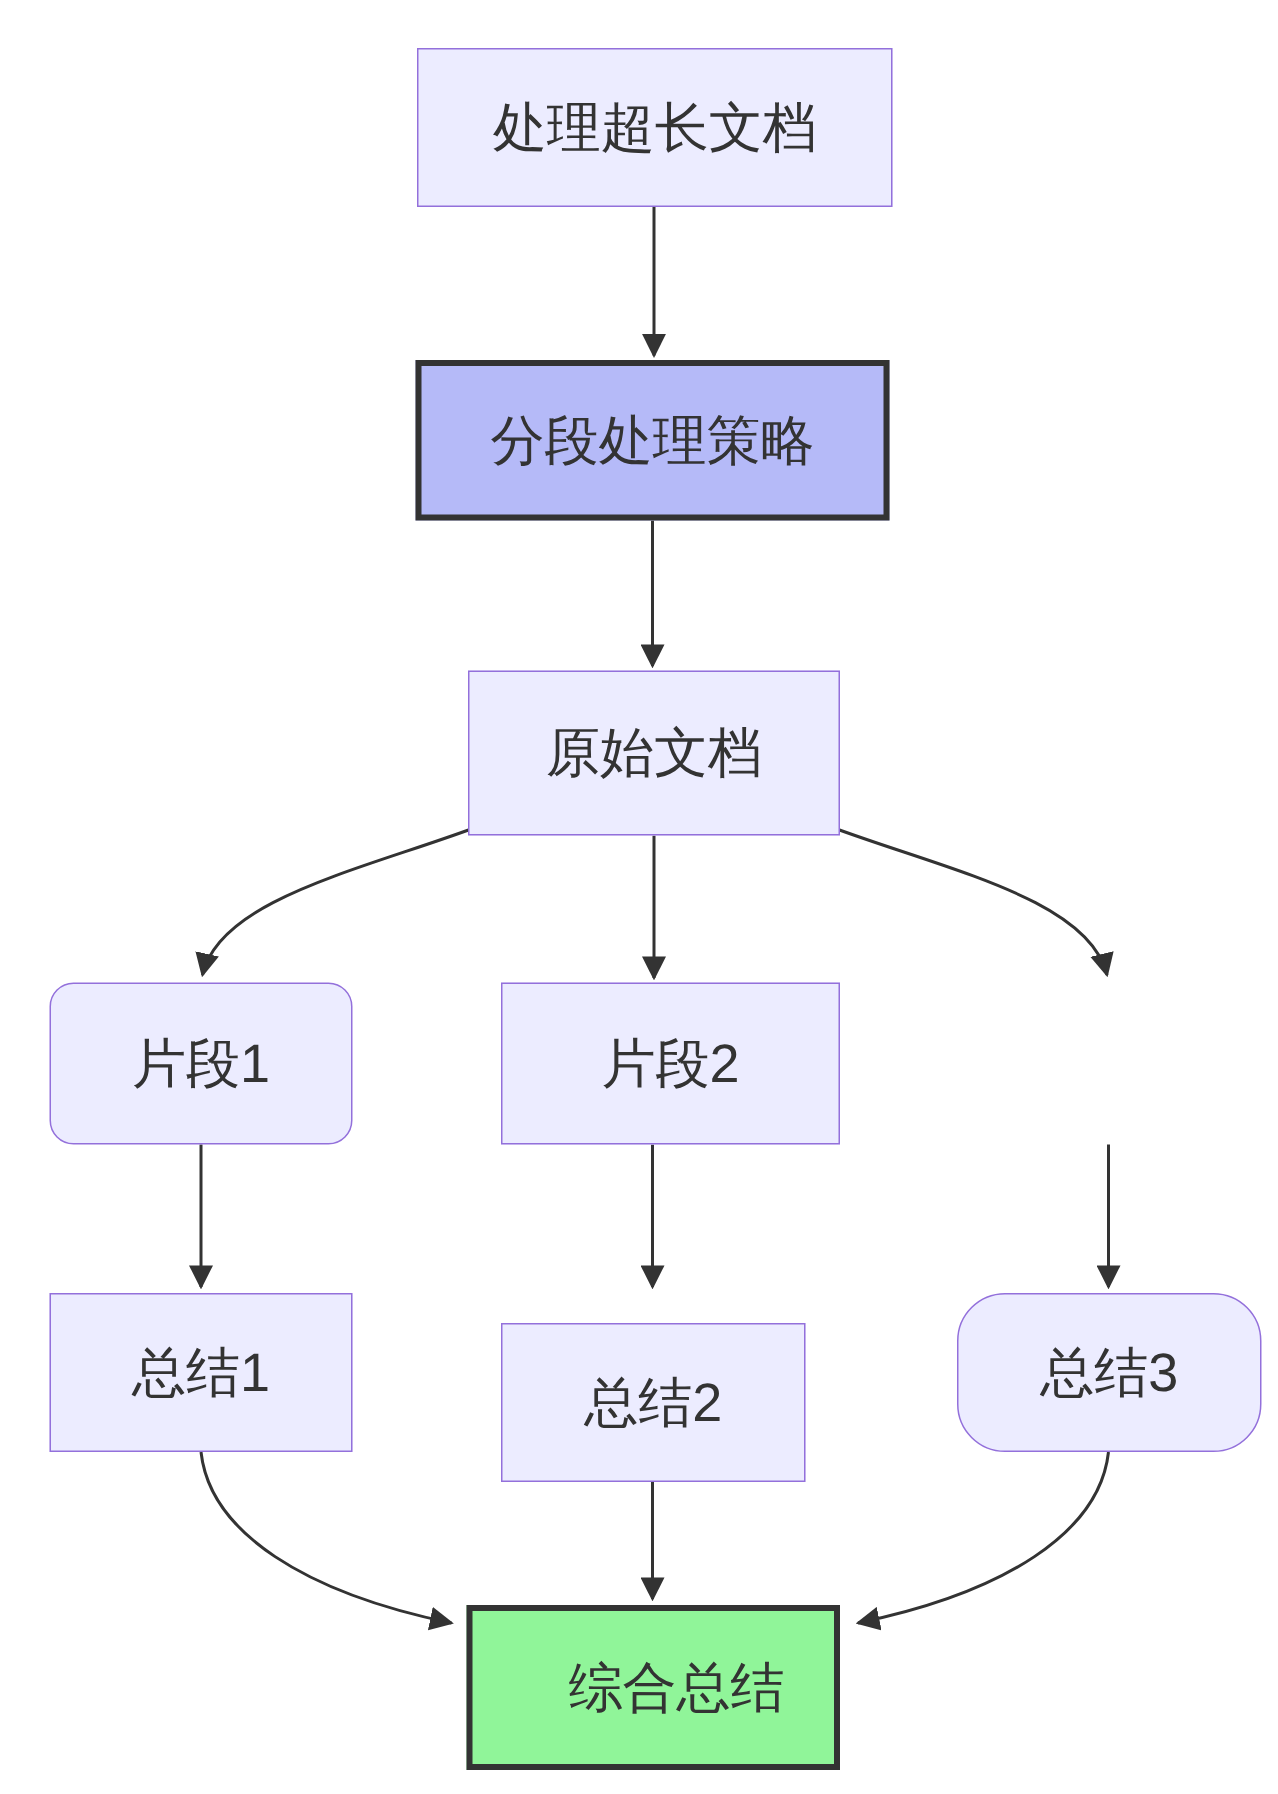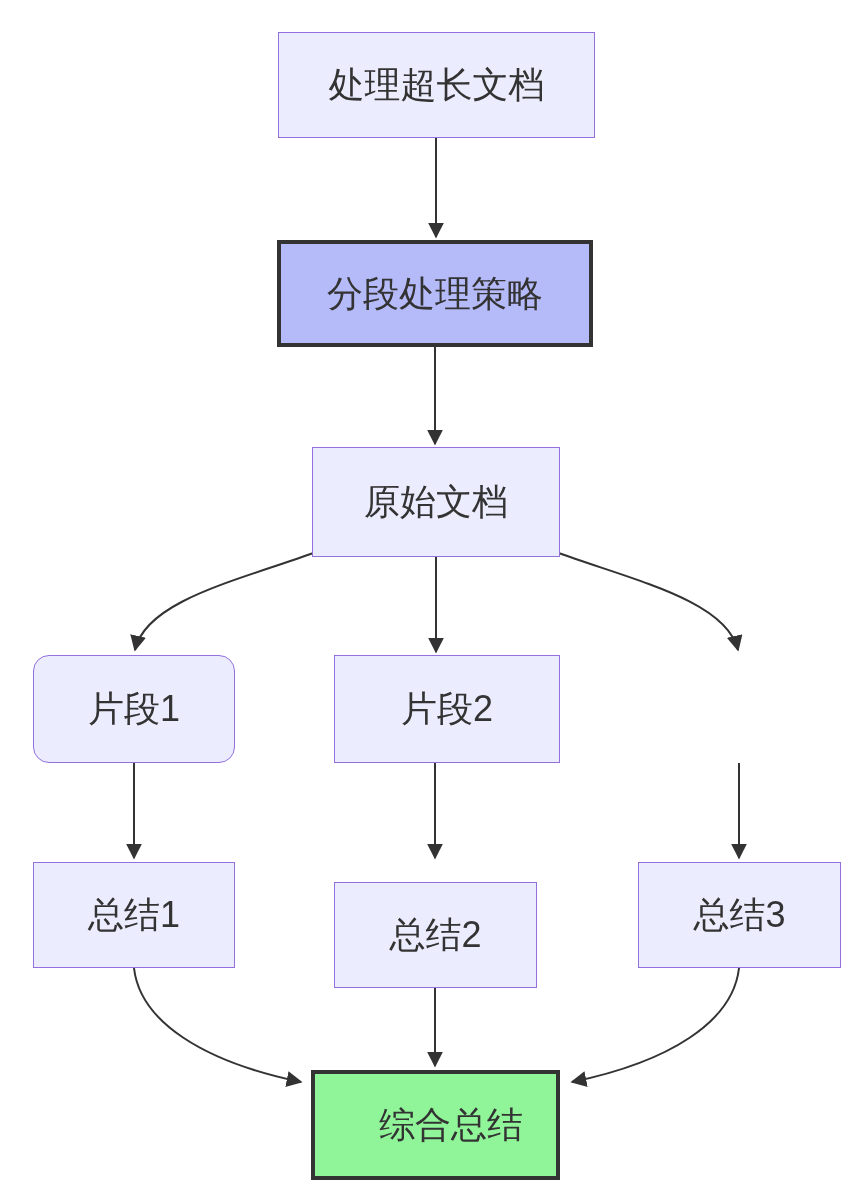--- a/index.html
+++ b/index.html
@@ -41,21 +41,21 @@
 
   
   .n-task    {left:278px;top:32px;  width:317px;height:106px;}
   .n-strategy{left:277px;top:240px; width:316px;height:107px;}
   .n-original{left:312px;top:447px; width:248px;height:110px;}
   .n-seg1    {left:33px; top:655px; width:202px;height:108px;border-radius:16px;}
   .n-seg2    {left:334px;top:655px; width:226px;height:108px;}
   .n-seg3    {left:638px;top:655px; width:203px;height:108px;}
   .n-sum1    {left:33px; top:862px; width:202px;height:106px;}
   .n-sum2    {left:334px;top:862px; width:203px;height:106px;margin-top:20px;}
-  .n-sum3    {left:638px;top:862px; width:203px;height:106px;}
+  .n-sum3    {left:638px;top:862px; width:203px;height:106px;border-radius:32px;}
   .n-final   {left:311px;top:1070px;width:249px;height:110px;padding-left:31px;}
 </style>
 </head>
 <body>
 
 <div class="canvas">
 
   <svg class="edges" width="852" height="1196" viewBox="0 0 852 1196" xmlns="http://www.w3.org/2000/svg">
     <defs>
       <marker id="arrow" viewBox="0 0 10 10" refX="9" refY="5" markerWidth="8" markerHeight="8" orient="auto-start-reverse">

